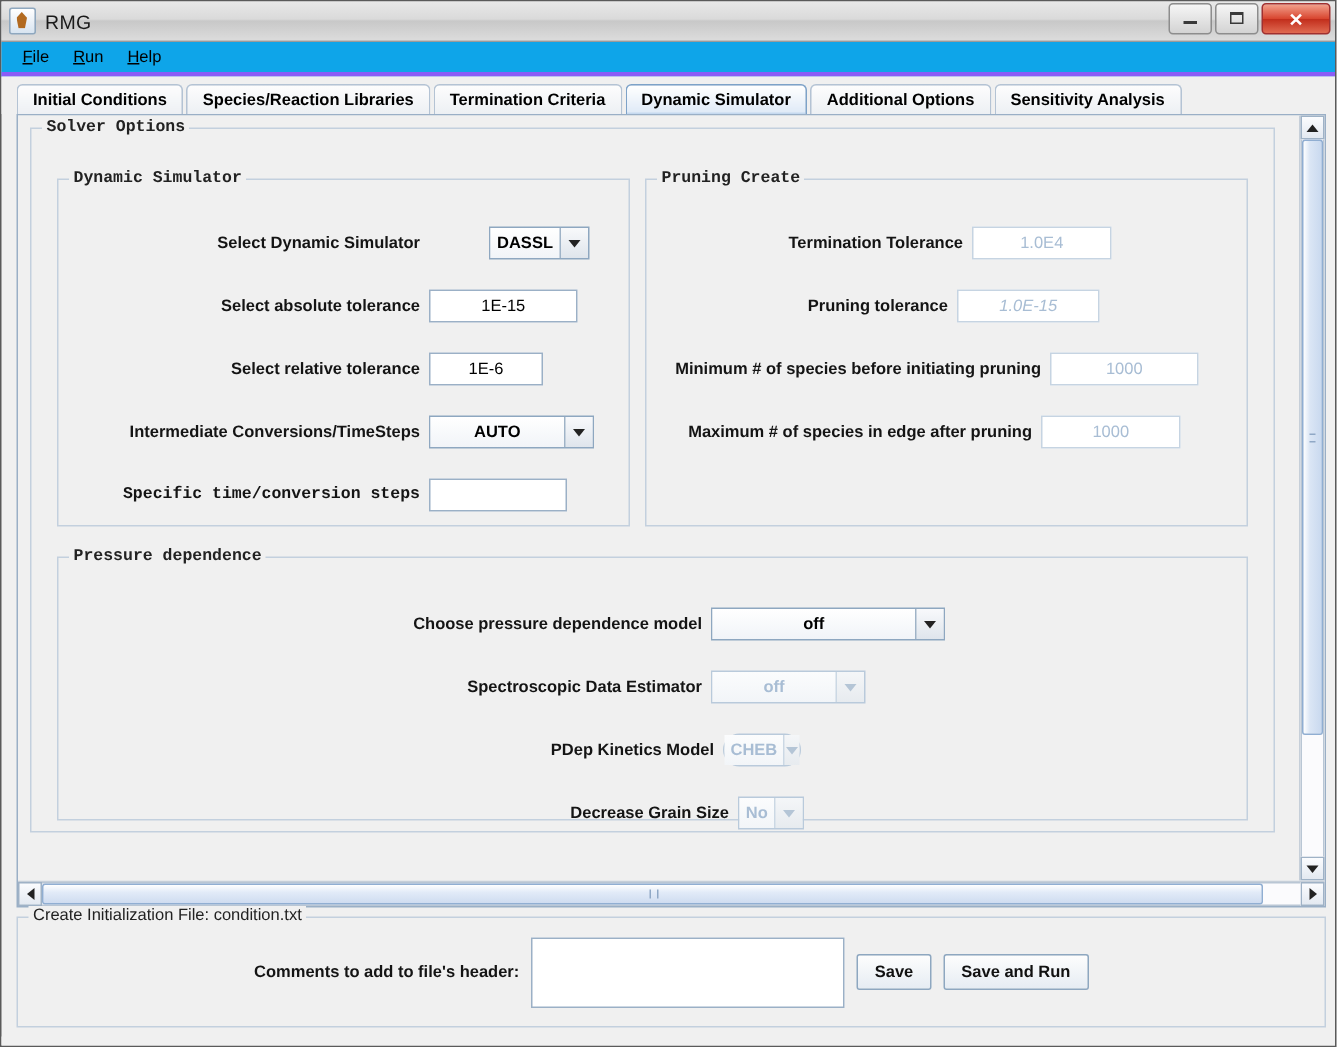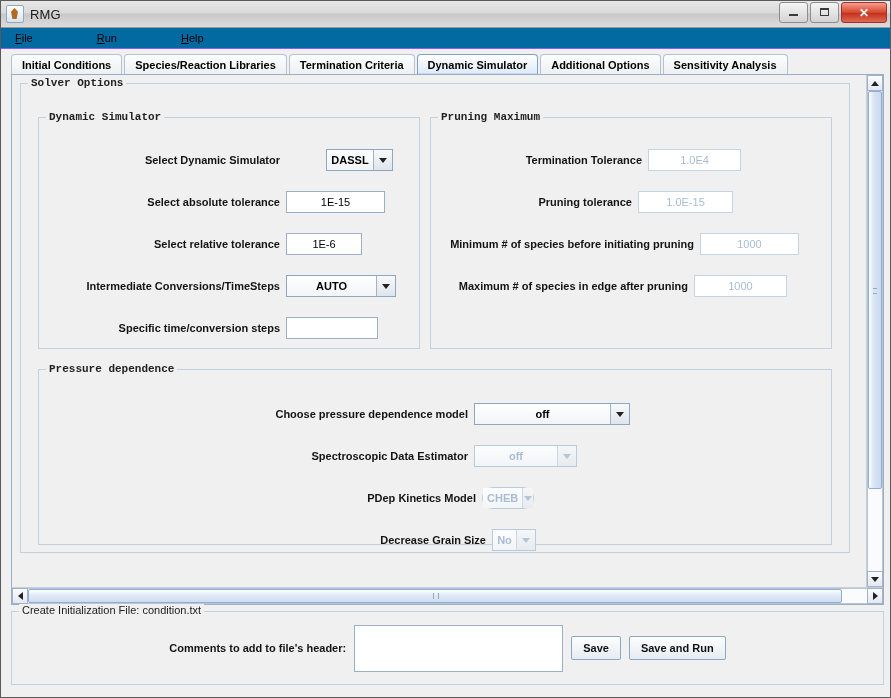--- a/index.html
+++ b/index.html
@@ -87,27 +87,26 @@
     position:absolute; left:9px; top:11px; width:9px; height:2px; background:#3a3a3a;
   }
   .max-glyph {
     position:absolute; left:9px; top:5px; width:9px; height:8px;
     border:1px solid #3a3a3a; border-top-width:2px; box-sizing:border-box;
   }
 
   
   .menubar {
     height: 20px;
-    background: #0369a1;
-    border-bottom: 1px solid #8b5cf6;
+    background: #0ea5e9;
+    border-bottom: 3px solid #8b5cf6;
     display: flex;
     align-items: center;
     padding-left: 6px;
     flex: none;
-    gap: 48px;
   }
   .menu-item {
     font-size: 11px;
     color: #000;
     padding: 2px 8px;
     cursor: default;
   }
   .menu-item u { text-decoration: underline; }
 
   
@@ -471,36 +470,36 @@
 
           <div class="row" style="left:28px; top:200px; width:372px;">
             <div class="lbl" style="width:240px;">Intermediate Conversions/TimeSteps</div>
             <div class="combo" style="width:110px;">
               <div class="val">AUTO</div>
               <div class="arrow"></div>
             </div>
           </div>
 
           <div class="row" style="left:36px; top:242px; width:360px;">
-            <div class="lbl" style="width:232px;">Specific time/conversion steps</div>
+            <div class="lbl" style="width:232px;font-family:Liberation Mono, monospace;">Specific time/conversion steps</div>
             <div class="tf left" style="width:92px;"></div>
           </div>
 
           <div class="group" style="left:418px; top:42px; width:402px; height:232px;">
-            <span class="legend">Pruning Maximum</span>
+            <span class="legend">Pruning Create</span>
           </div>
 
           <div class="row" style="left:430px; top:74px; width:380px;">
             <div class="lbl" style="width:200px;">Termination Tolerance</div>
             <div class="tf disabled" style="width:93px;">1.0E4</div>
           </div>
 
           <div class="row" style="left:430px; top:116px; width:380px;">
             <div class="lbl" style="width:190px;">Pruning tolerance</div>
-            <div class="tf disabled" style="width:95px;">1.0E-15</div>
+            <div class="tf disabled" style="width:95px;font-style:italic;">1.0E-15</div>
           </div>
 
           <div class="row" style="left:428px; top:158px; width:390px;">
             <div class="lbl" style="width:254px;">Minimum # of species before initiating pruning</div>
             <div class="tf disabled" style="width:99px;">1000</div>
           </div>
 
           <div class="row" style="left:428px; top:200px; width:390px;">
             <div class="lbl" style="width:248px;">Maximum # of species in edge after pruning</div>
             <div class="tf disabled" style="width:93px;">1000</div>

